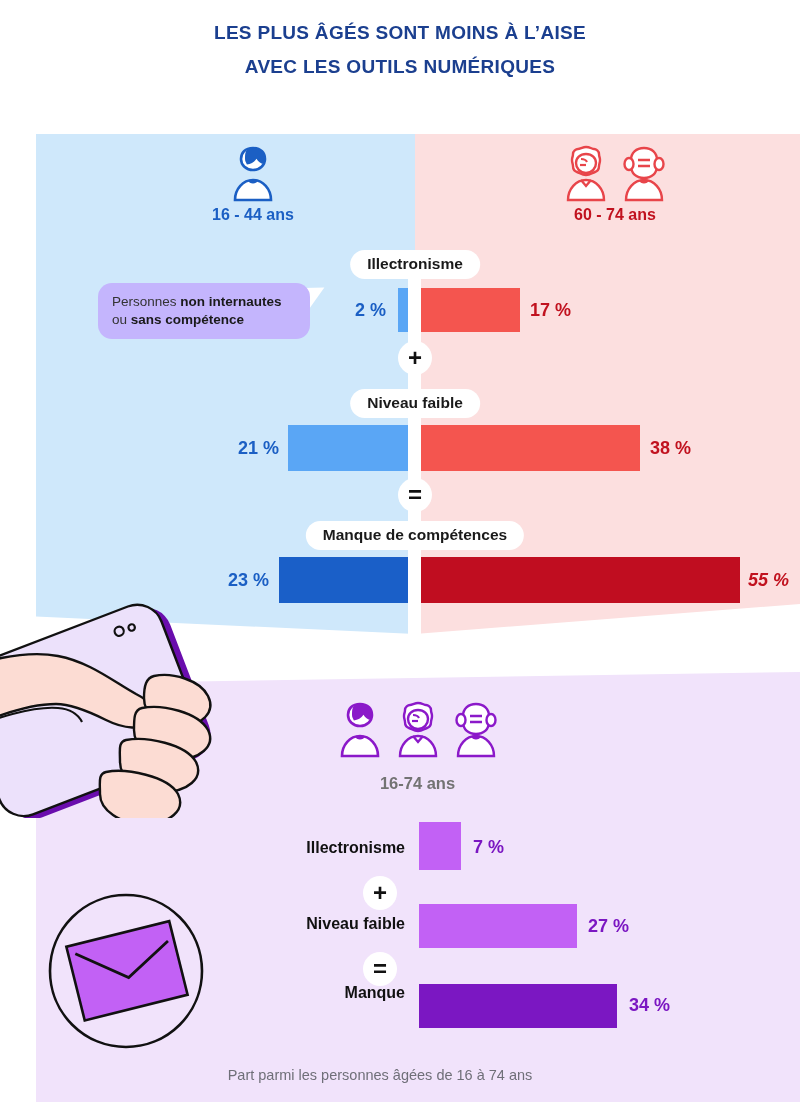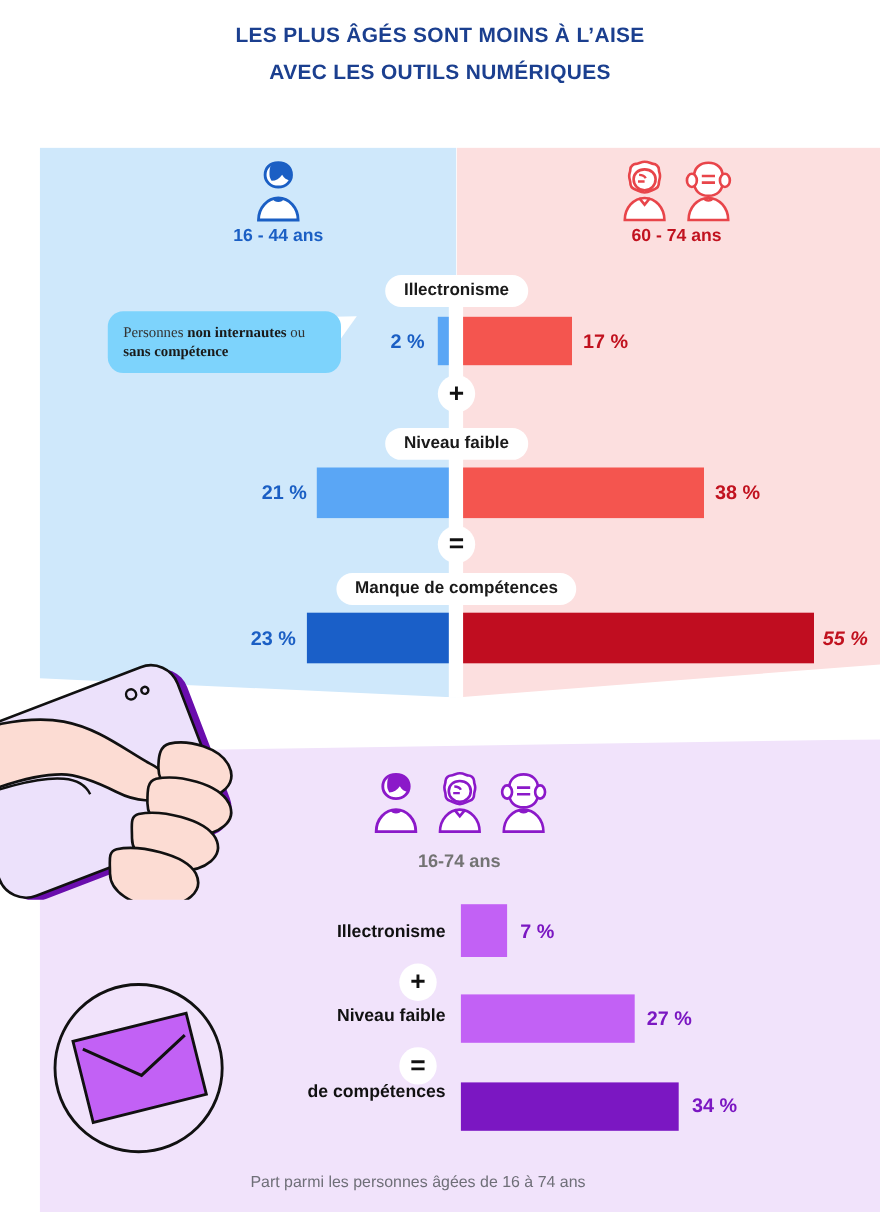--- a/index.html
+++ b/index.html
@@ -106,28 +106,27 @@
     white-space: nowrap;
   }
   .val.blue { color: #1b5fc4; }
   .val.red  { color: #c1121f; text-align: center; }
 
   
   .tooltip {
     position: absolute;
     left: 98px; top: 283px;
     width: 212px;
-    background: #7dd3fc;
+    background: #c4b5fd;
     border-radius: 14px;
     padding: 10px 14px;
     font-size: 13.5px;
     line-height: 18px;
     color: #333333;
     z-index: 9;
-    font-family: Liberation Serif, serif;
   }
   .tooltip b { color: #1a1a1a; font-weight: bold; }
   .tooltip-tail {
     position: absolute;
     left: 298px; top: 280px;
     width: 0; height: 0;
     border-left: 28px solid #ffffff;
     border-top: 14px solid transparent;
     border-bottom: 14px solid transparent;
     transform: rotate(-28deg);
@@ -301,21 +300,21 @@
 <div class="bar" style="left:419px; top:822px; width:42px; height:48px; background:#c261f5;"></div>
 <div class="p-val" style="left:473px; top:837px;">7 %</div>
 <div class="op-circle" style="left:363px; top:876px;">+</div>
 
 <div class="p-row-label" style="left:180px; top:914px; width:225px;">Niveau faible</div>
 <div class="bar" style="left:419px; top:904px; width:158px; height:44px; background:#c261f5;"></div>
 <div class="p-val" style="left:588px; top:916px;">27 %</div>
 <div class="op-circle" style="left:363px; top:952px;">=</div>
 
 <div class="p-row-label" style="left:180px; top:983px; width:225px;">
-  <div>de compétences</div>
+  <div>Manque</div>
 </div>
 <div class="bar" style="left:419px; top:984px; width:198px; height:44px; background:#7b17c2;"></div>
 <div class="p-val" style="left:629px; top:995px;">34 %</div>
 
 <div class="footnote">Part parmi les personnes âgées de 16 à 74 ans</div>
 
 <div class="hand-phone">
   <svg width="300" height="230" viewBox="0 0 300 230">
 
     <g transform="rotate(-21 150 115)">

